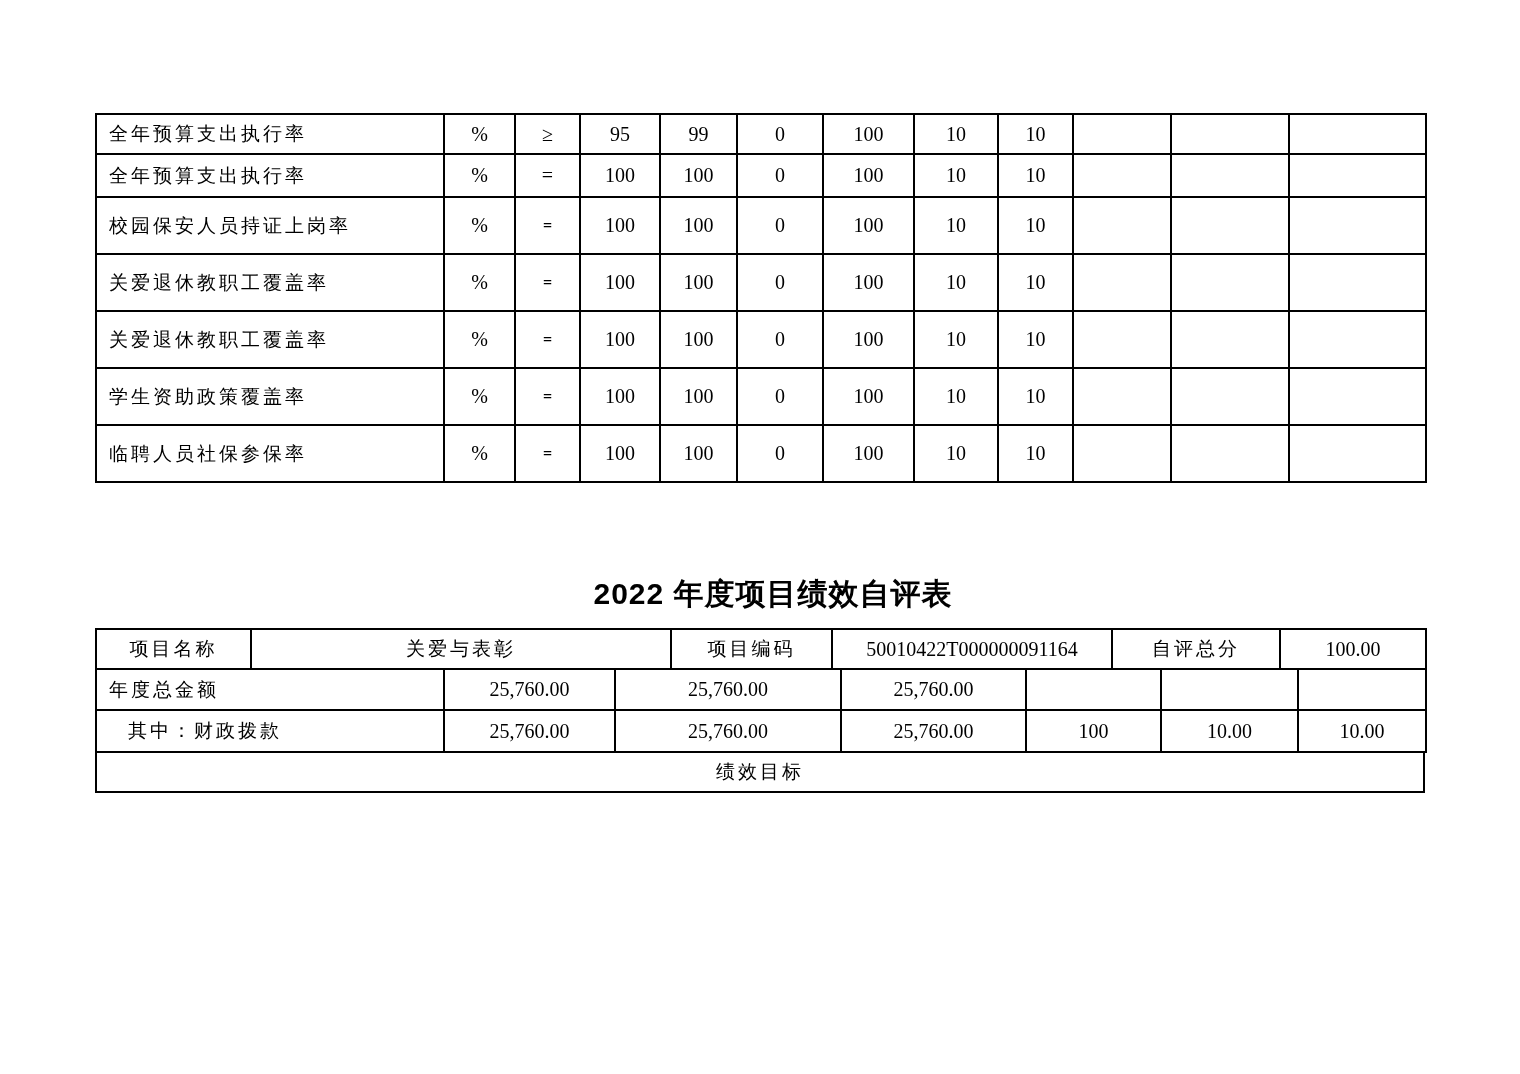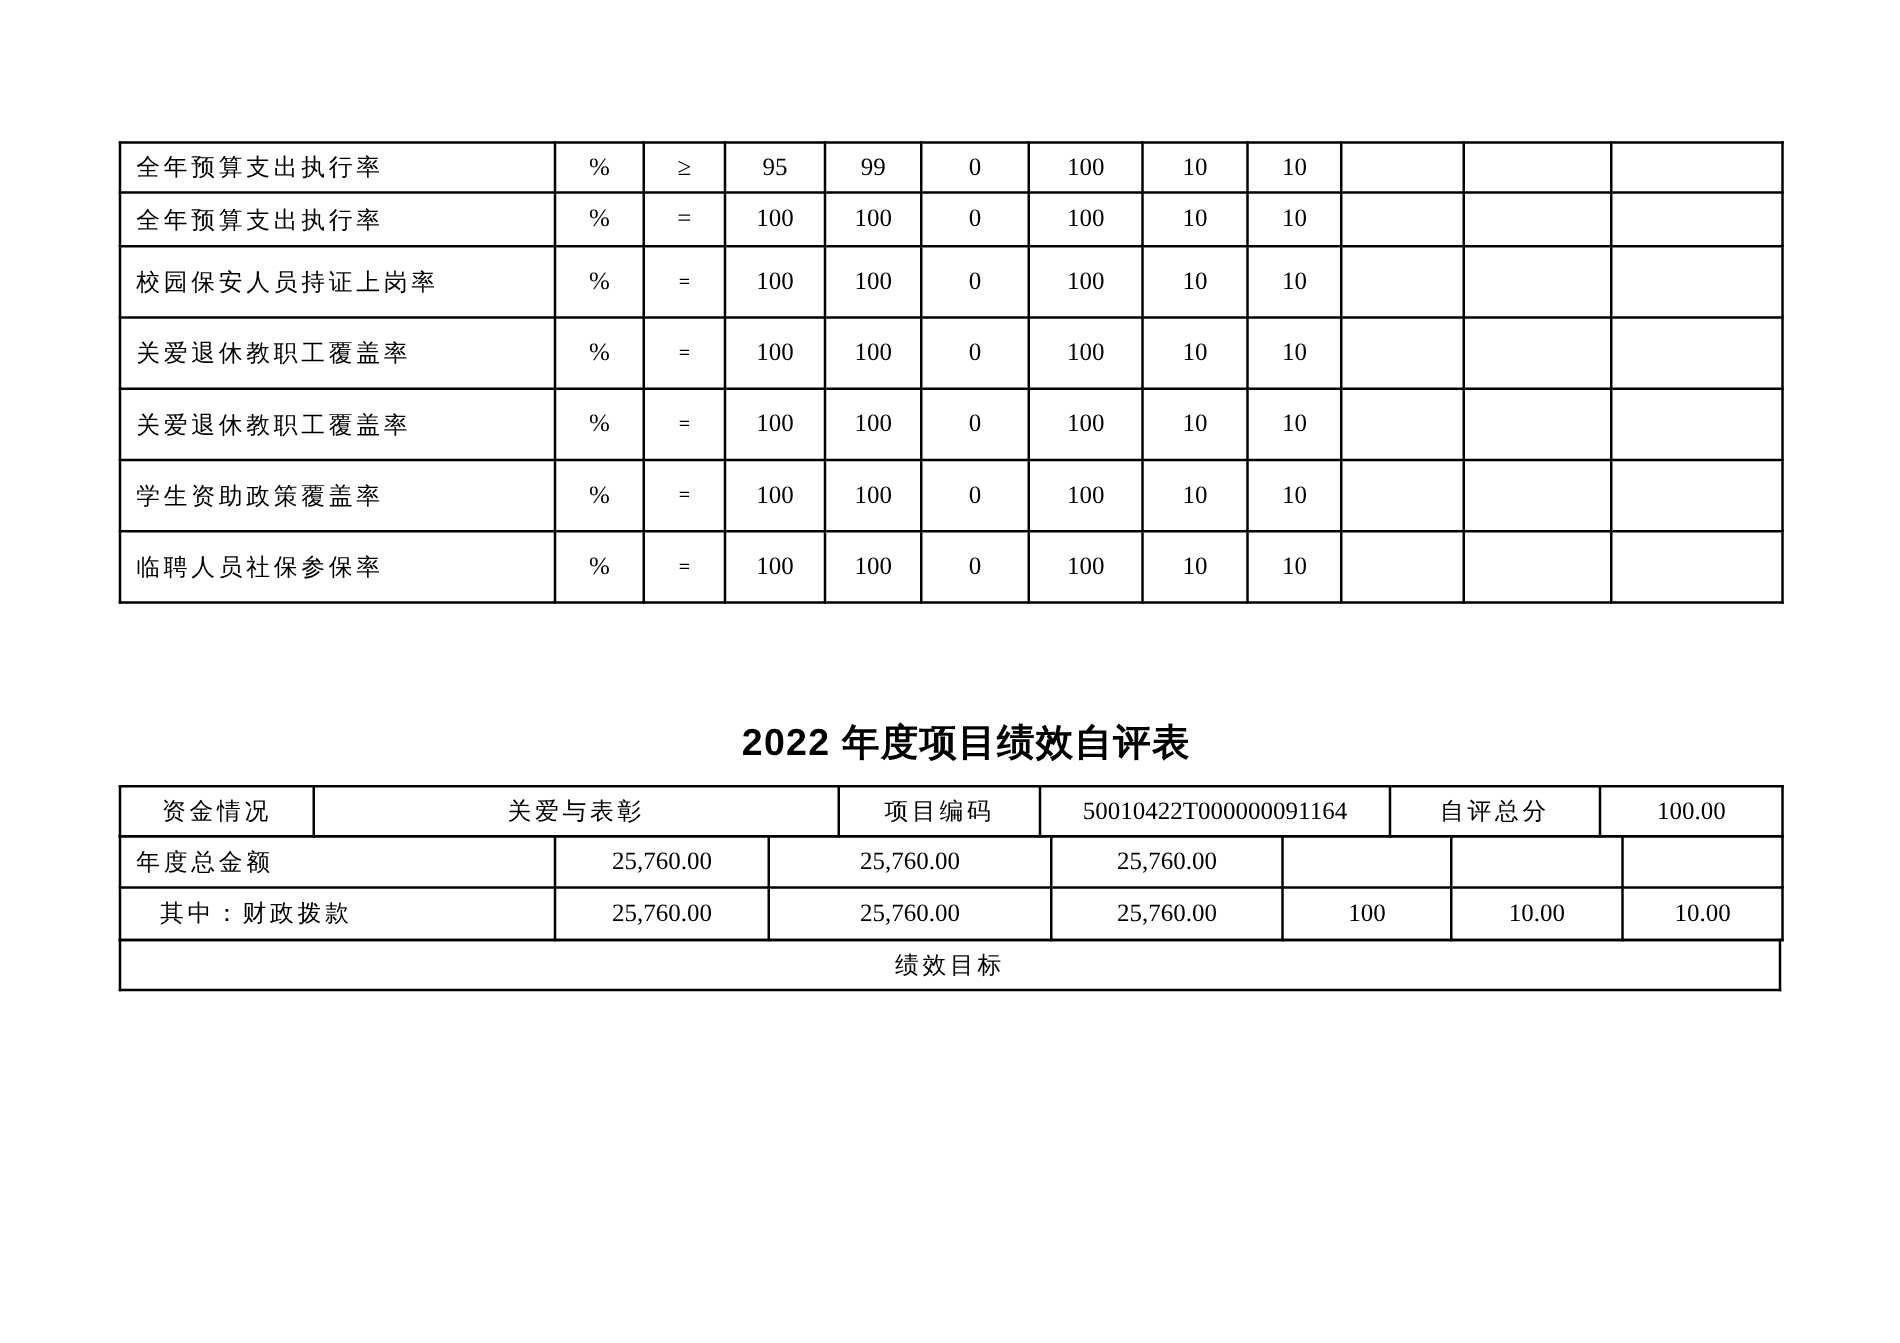--- a/index.html
+++ b/index.html
@@ -201,21 +201,21 @@
     <colgroup>
       <col style="width:155px">
         <col style="width:420px">
         <col style="width:161px">
       <col style="width:280px">
         <col style="width:168px">
         <col style="width:146px">
     </colgroup>
     <tbody>
         <tr style="height:40px">
-      <td class="zh">资金情况</td>
+      <td class="zh">项目名称</td>
       <td class="zh">关爱与表彰</td>
       <td class="zh">项目编码</td>
       <td>50010422T000000091164</td>
       <td class="zh">自评总分</td>
       <td>100.00</td>
     </tr>
   </tbody>
     </table>
 
 

